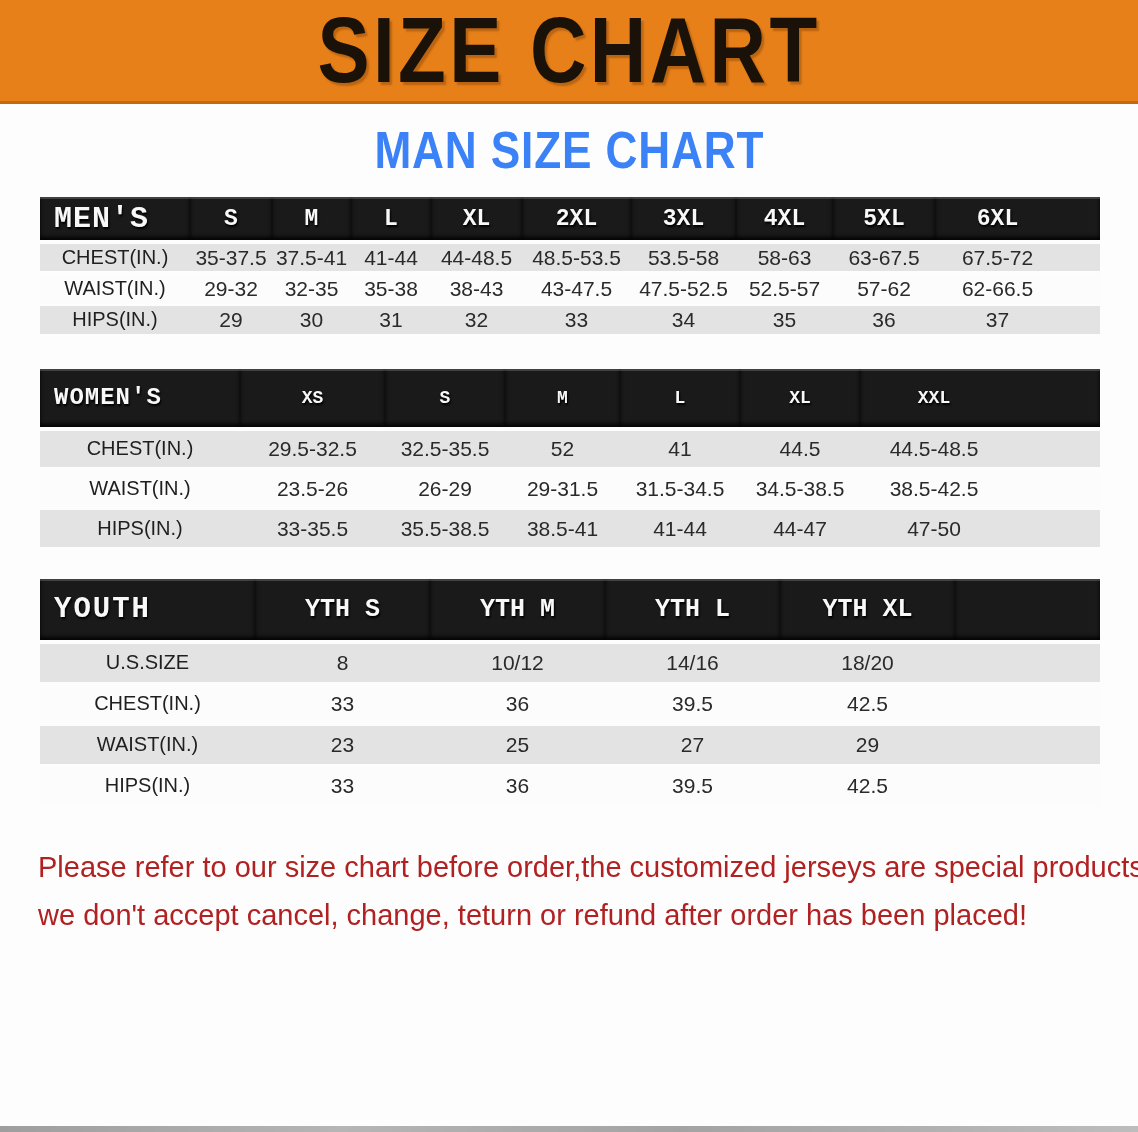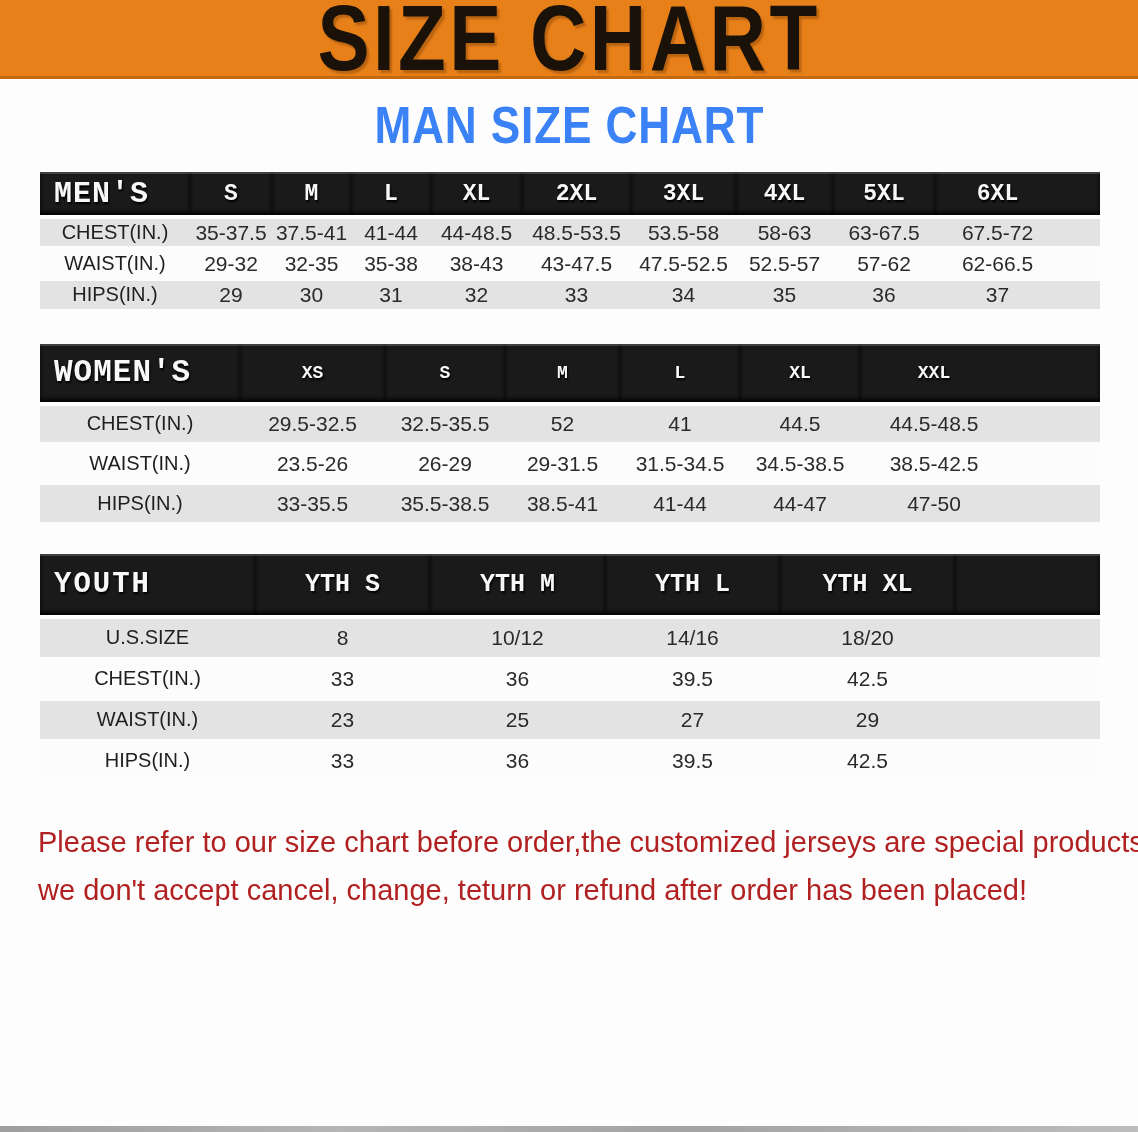--- a/index.html
+++ b/index.html
@@ -7,21 +7,21 @@
     --row-gray:#e3e3e3; --row-white:#fcfcfc; --red:#b12121; --page-bg:#fdfdfd;
   }
   *{margin:0;padding:0;box-sizing:border-box;}
   body{background:#888;font-family:"Liberation Sans",sans-serif;}
   .page{
     width:1138px;height:1132px;background:var(--page-bg);
     position:relative;overflow:hidden;margin:0 auto;
   }
   
   .banner{
-    height:79px;background:var(--banner-bg);
+    height:104px;background:var(--banner-bg);
     border-bottom:3px solid var(--banner-edge);
     display:flex;align-items:center;justify-content:center;
   }
   .banner .big{
     font-size:92px;font-weight:bold;color:#1a1208;letter-spacing:4px;
     display:inline-block;transform:scaleX(0.85);white-space:nowrap;
     text-shadow:3px 3px 2px rgba(100,50,0,0.35);
   }
   
   h2.sec{
@@ -45,21 +45,21 @@
     text-align:center;white-space:nowrap;
     border-bottom:4px solid var(--page-bg);
     box-shadow:inset 0 2px 0 rgba(255,255,255,0.18), inset 0 -3px 4px rgba(0,0,0,0.9);
     text-shadow:1px 2px 2px #000;
     font-family:Liberation Mono, monospace;
   }
   tr.band th.lbl{text-align:left;padding-left:14px;}
   .men tr.band th{height:45px;font-size:23px;}
   .men tr.band th.lbl{font-size:30px;letter-spacing:1px;}
   .womenT tr.band th{height:60px;font-size:18px;}
-  .womenT tr.band th.lbl{font-size:31px;letter-spacing:1px;}
+  .womenT tr.band th.lbl{font-size:24px;letter-spacing:1px;}
   .youthT tr.band th{height:63px;font-size:25px;}
   .youthT tr.band th.lbl{font-size:29px;letter-spacing:2px;}
   td{
     text-align:center;color:#2a2a2a;font-size:21px;white-space:nowrap;
     border-bottom:3px solid var(--page-bg);
   }
   td.lbl{font-size:20px;color:#1f1f1f;}
   tr.gray td{background:var(--row-gray);}
   tr.white td{background:var(--row-white);}
   .men td{height:31px;}

